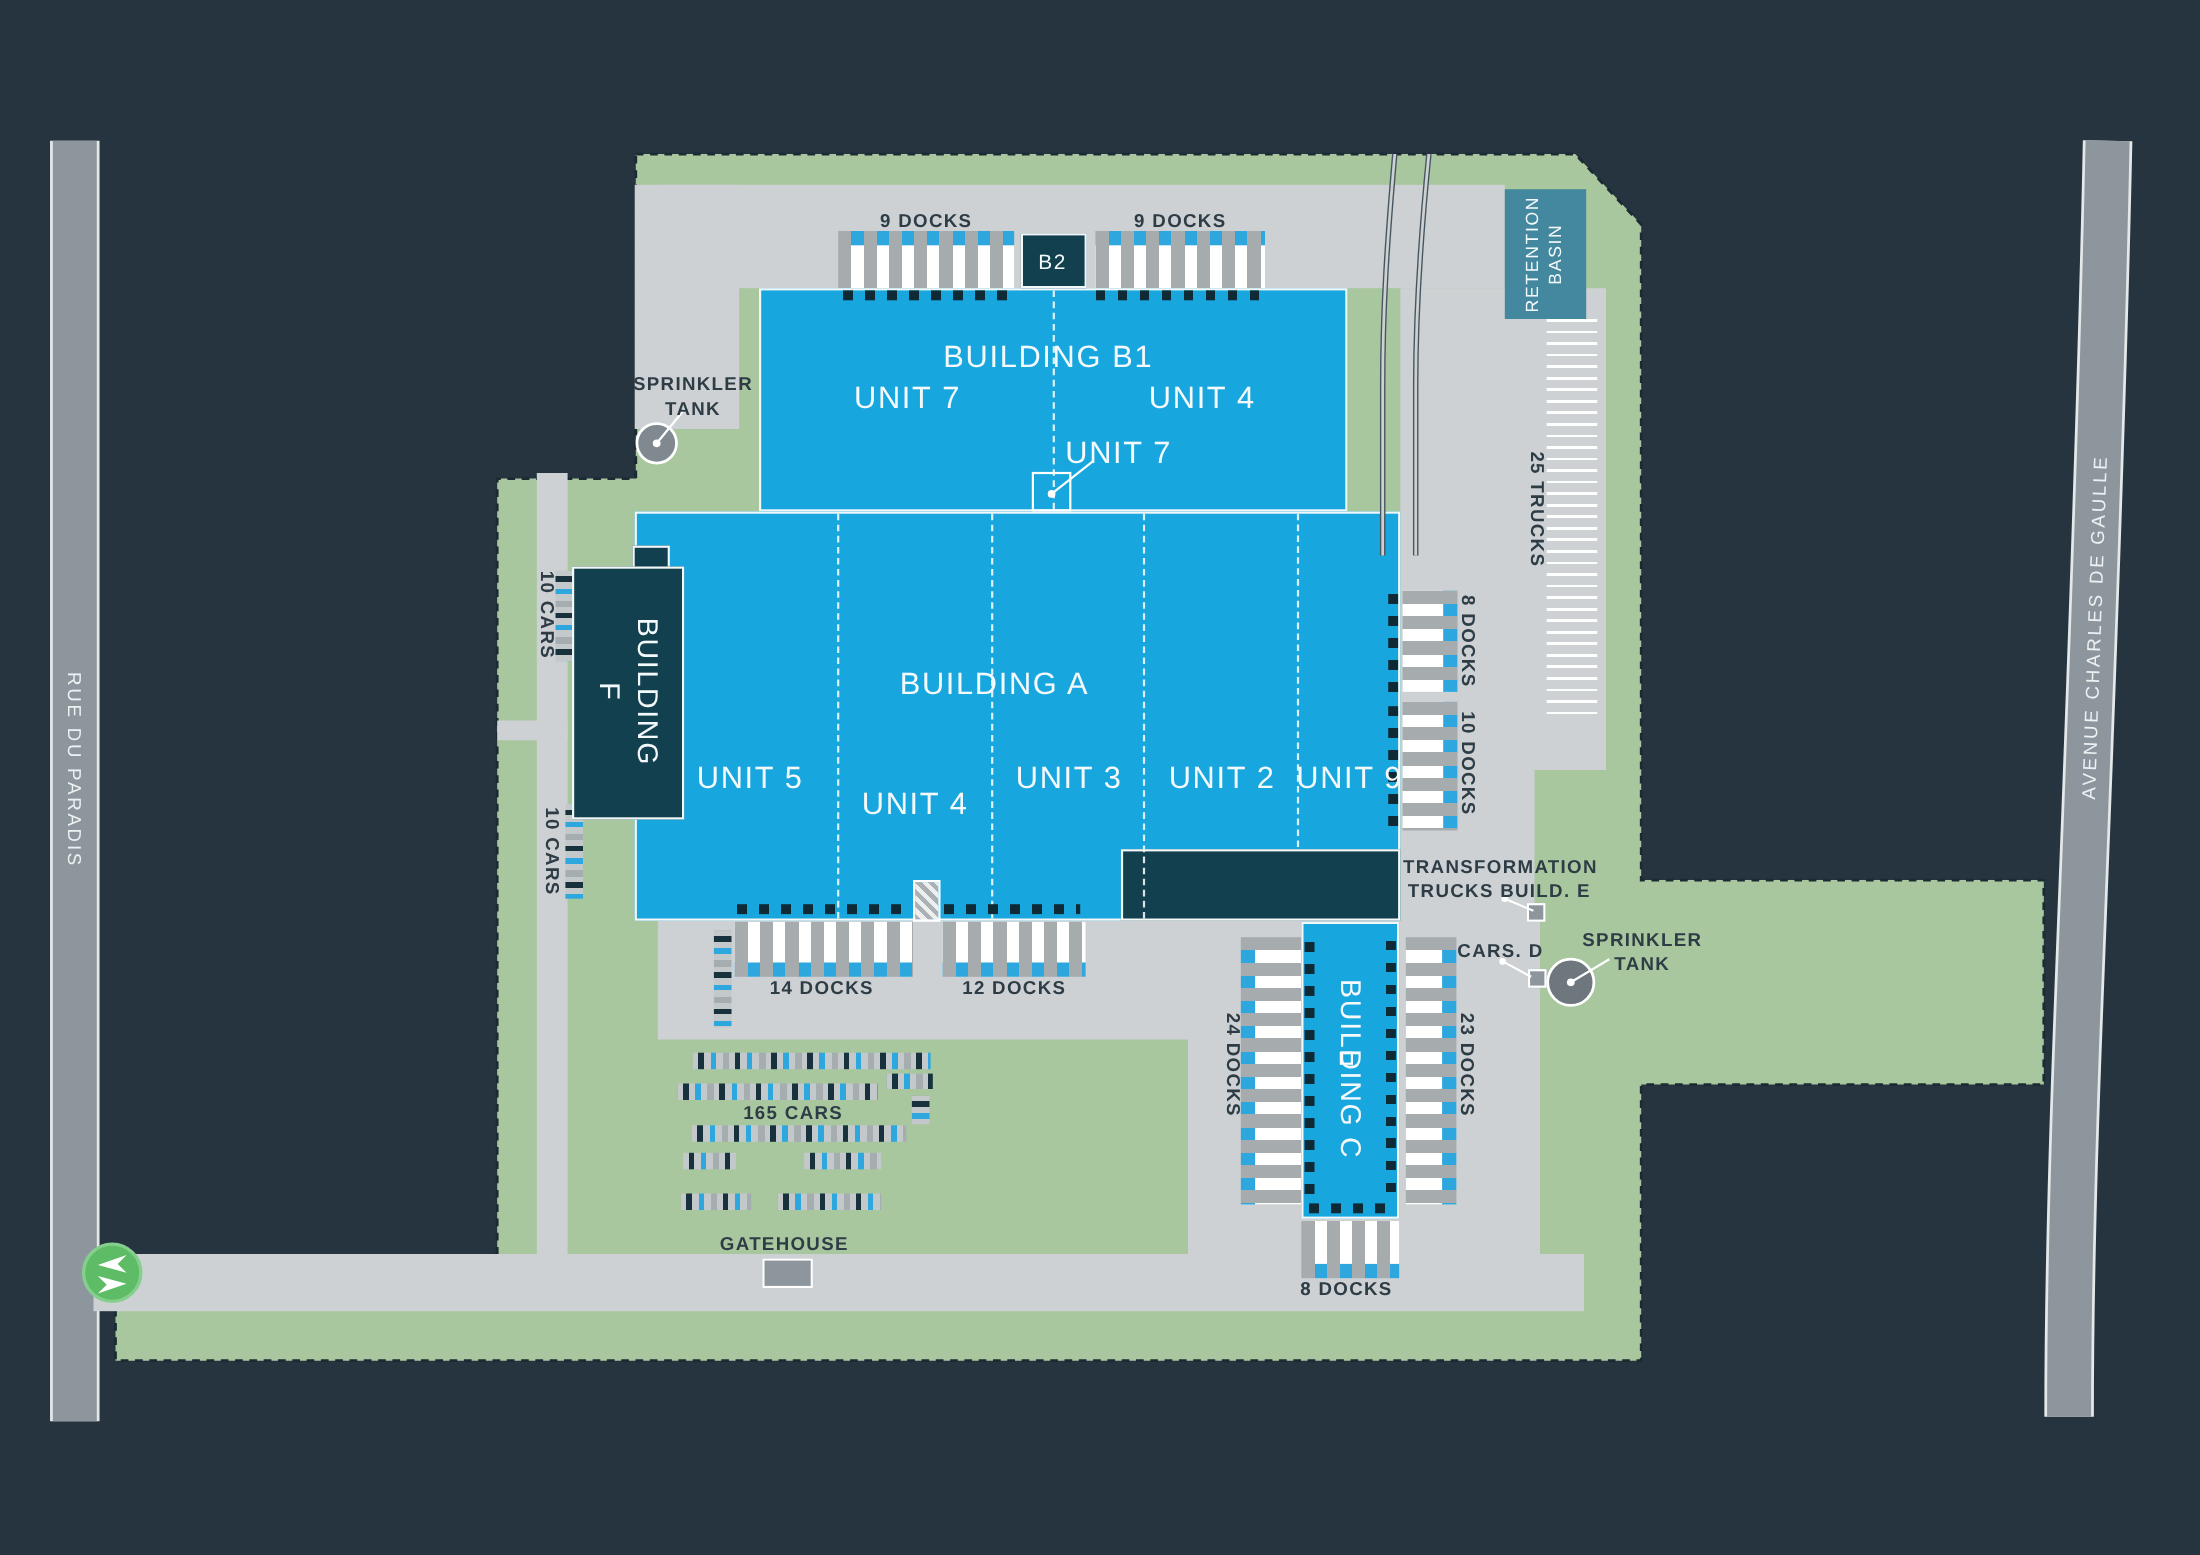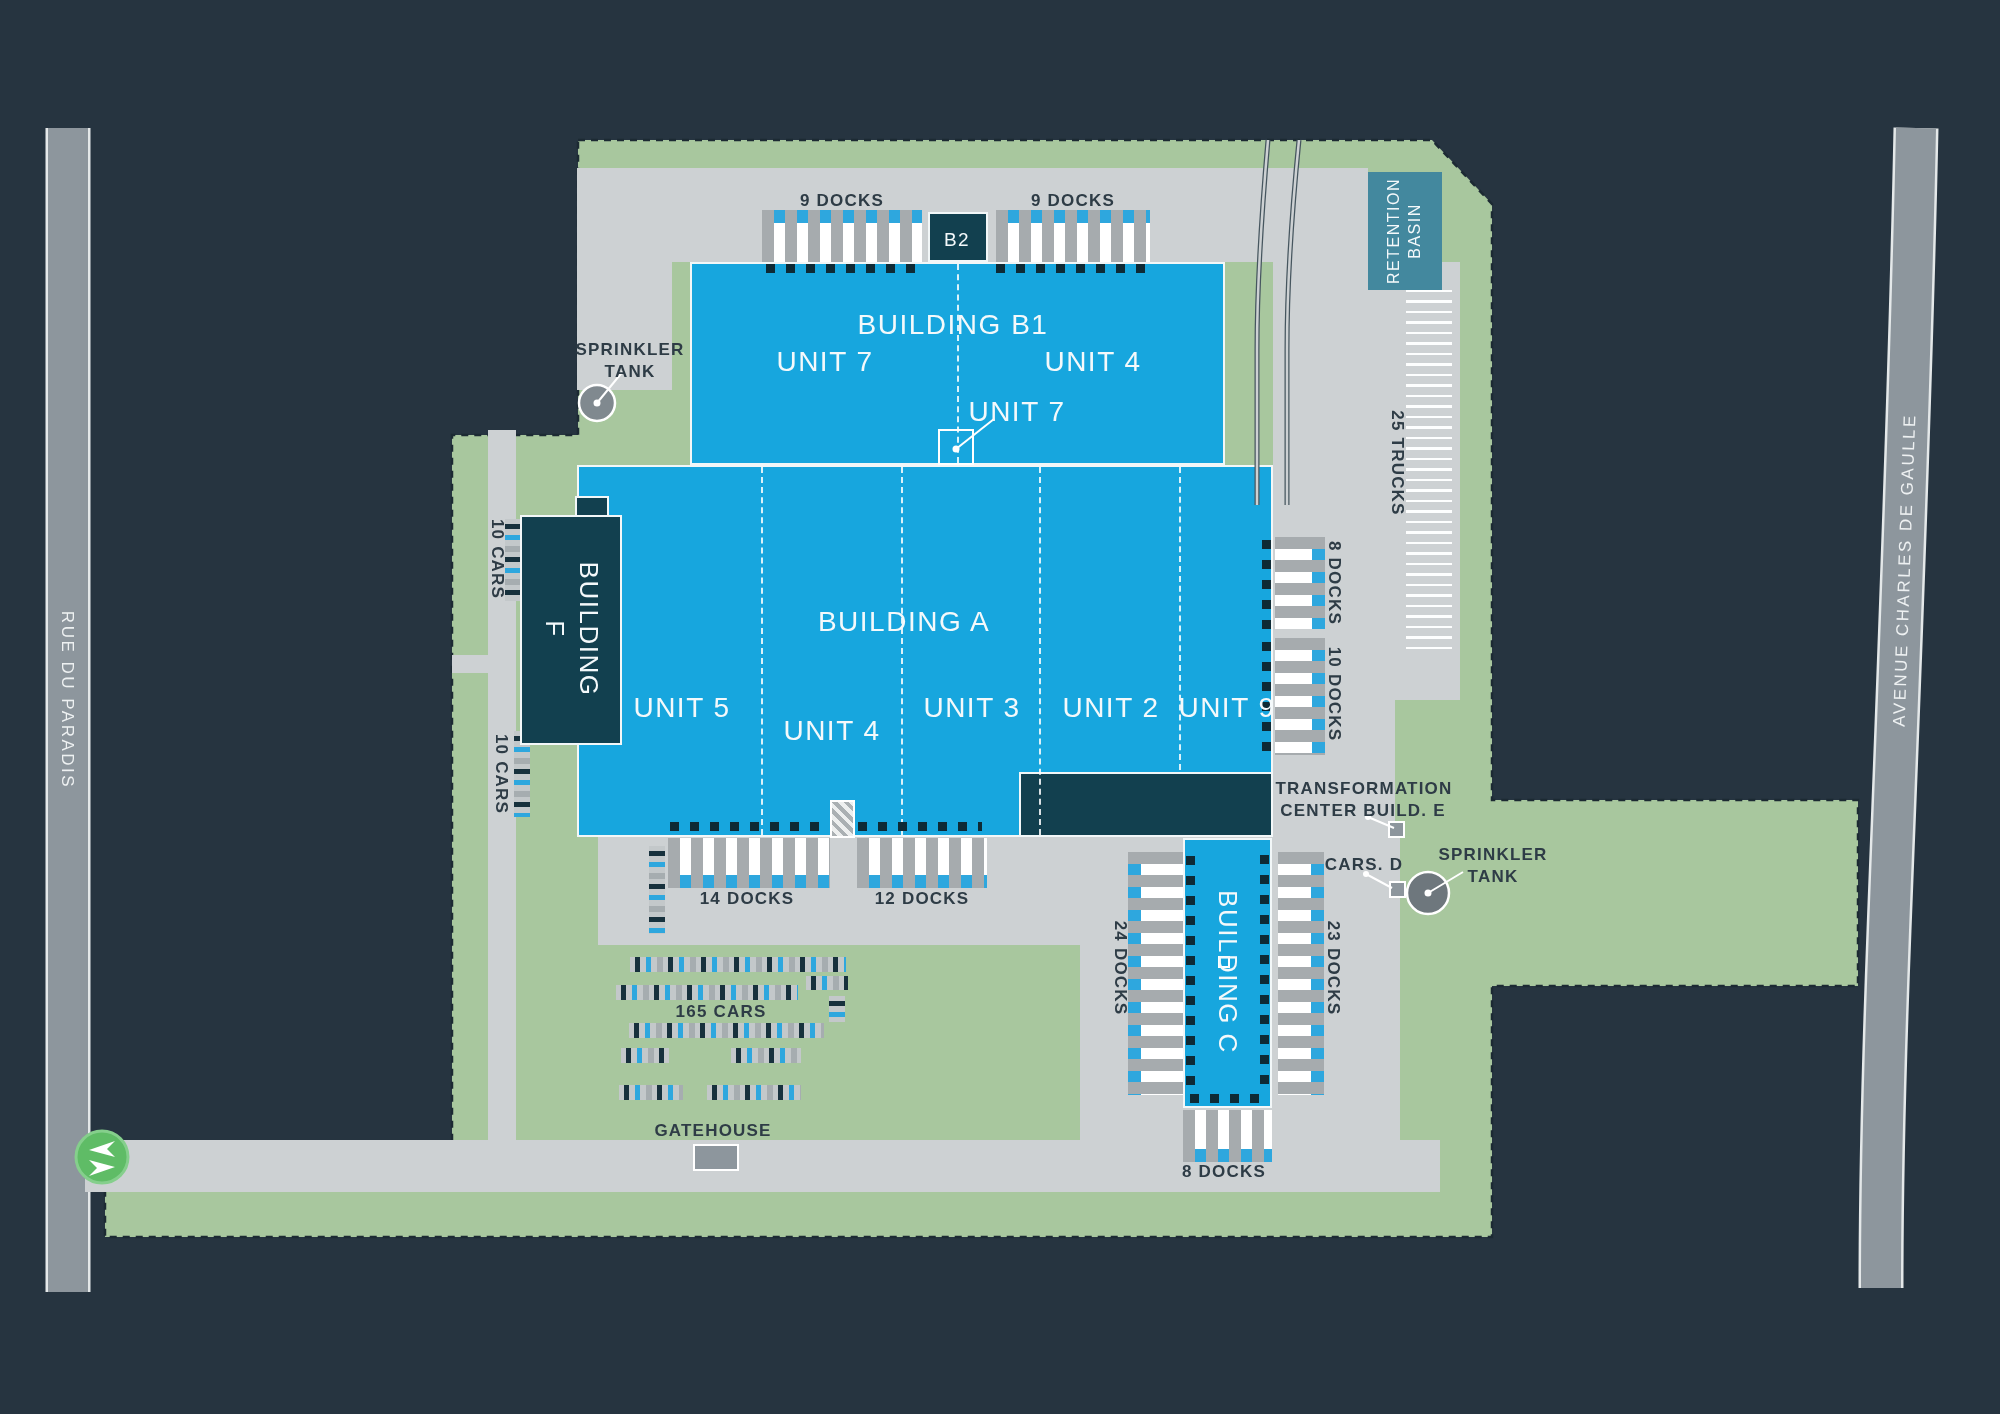--- a/index.html
+++ b/index.html
@@ -190,21 +190,21 @@
   <div class="wlbl" style="left:972px;top:708px">UNIT 3</div>
   <div class="wlbl" style="left:1111px;top:708px">UNIT 2</div>
   <div class="wlbl" style="left:1227px;top:708px">UNIT 9</div>
 
   <div class="wlbl bld rot90" style="left:571px;top:629px;width:150px">BUILDING F</div>
   <div class="wlbl bld rot90" style="left:1227px;top:972px">BUILDING C</div>
 
   <div class="wlbl rotm90" style="left:1405px;top:231px;font-size:16px;white-space:normal;width:118px;font-weight:400;letter-spacing:1.5px">RETENTION BASIN</div>
   <div class="lbl wrap" style="left:630px;top:361px;width:115px">SPRINKLER TANK</div>
   <div class="lbl wrap" style="left:1493px;top:866px;width:115px">SPRINKLER TANK</div>
-  <div class="lbl wrap" style="left:1363px;top:800px;width:175px">TRANSFORMATION CENTER BUILD. E</div>
+  <div class="lbl wrap" style="left:1363px;top:800px;width:175px">TRANSFORMATION TRUCKS BUILD. E</div>
   <div class="lbl" style="left:1364px;top:865px">CARS. D</div>
   <div class="lbl" style="left:713px;top:1131px">GATEHOUSE</div>
 
   <div class="lbl" style="left:842px;top:201px">9 DOCKS</div>
   <div class="lbl" style="left:1073px;top:201px">9 DOCKS</div>
   <div class="lbl rot90" style="left:1334px;top:583px">8 DOCKS</div>
   <div class="lbl rot90" style="left:1334px;top:694px">10 DOCKS</div>
   <div class="lbl rot90" style="left:1333px;top:968px">23 DOCKS</div>
   <div class="lbl rot90" style="left:1120px;top:968px">24 DOCKS</div>
   <div class="lbl" style="left:747px;top:899px">14 DOCKS</div>

